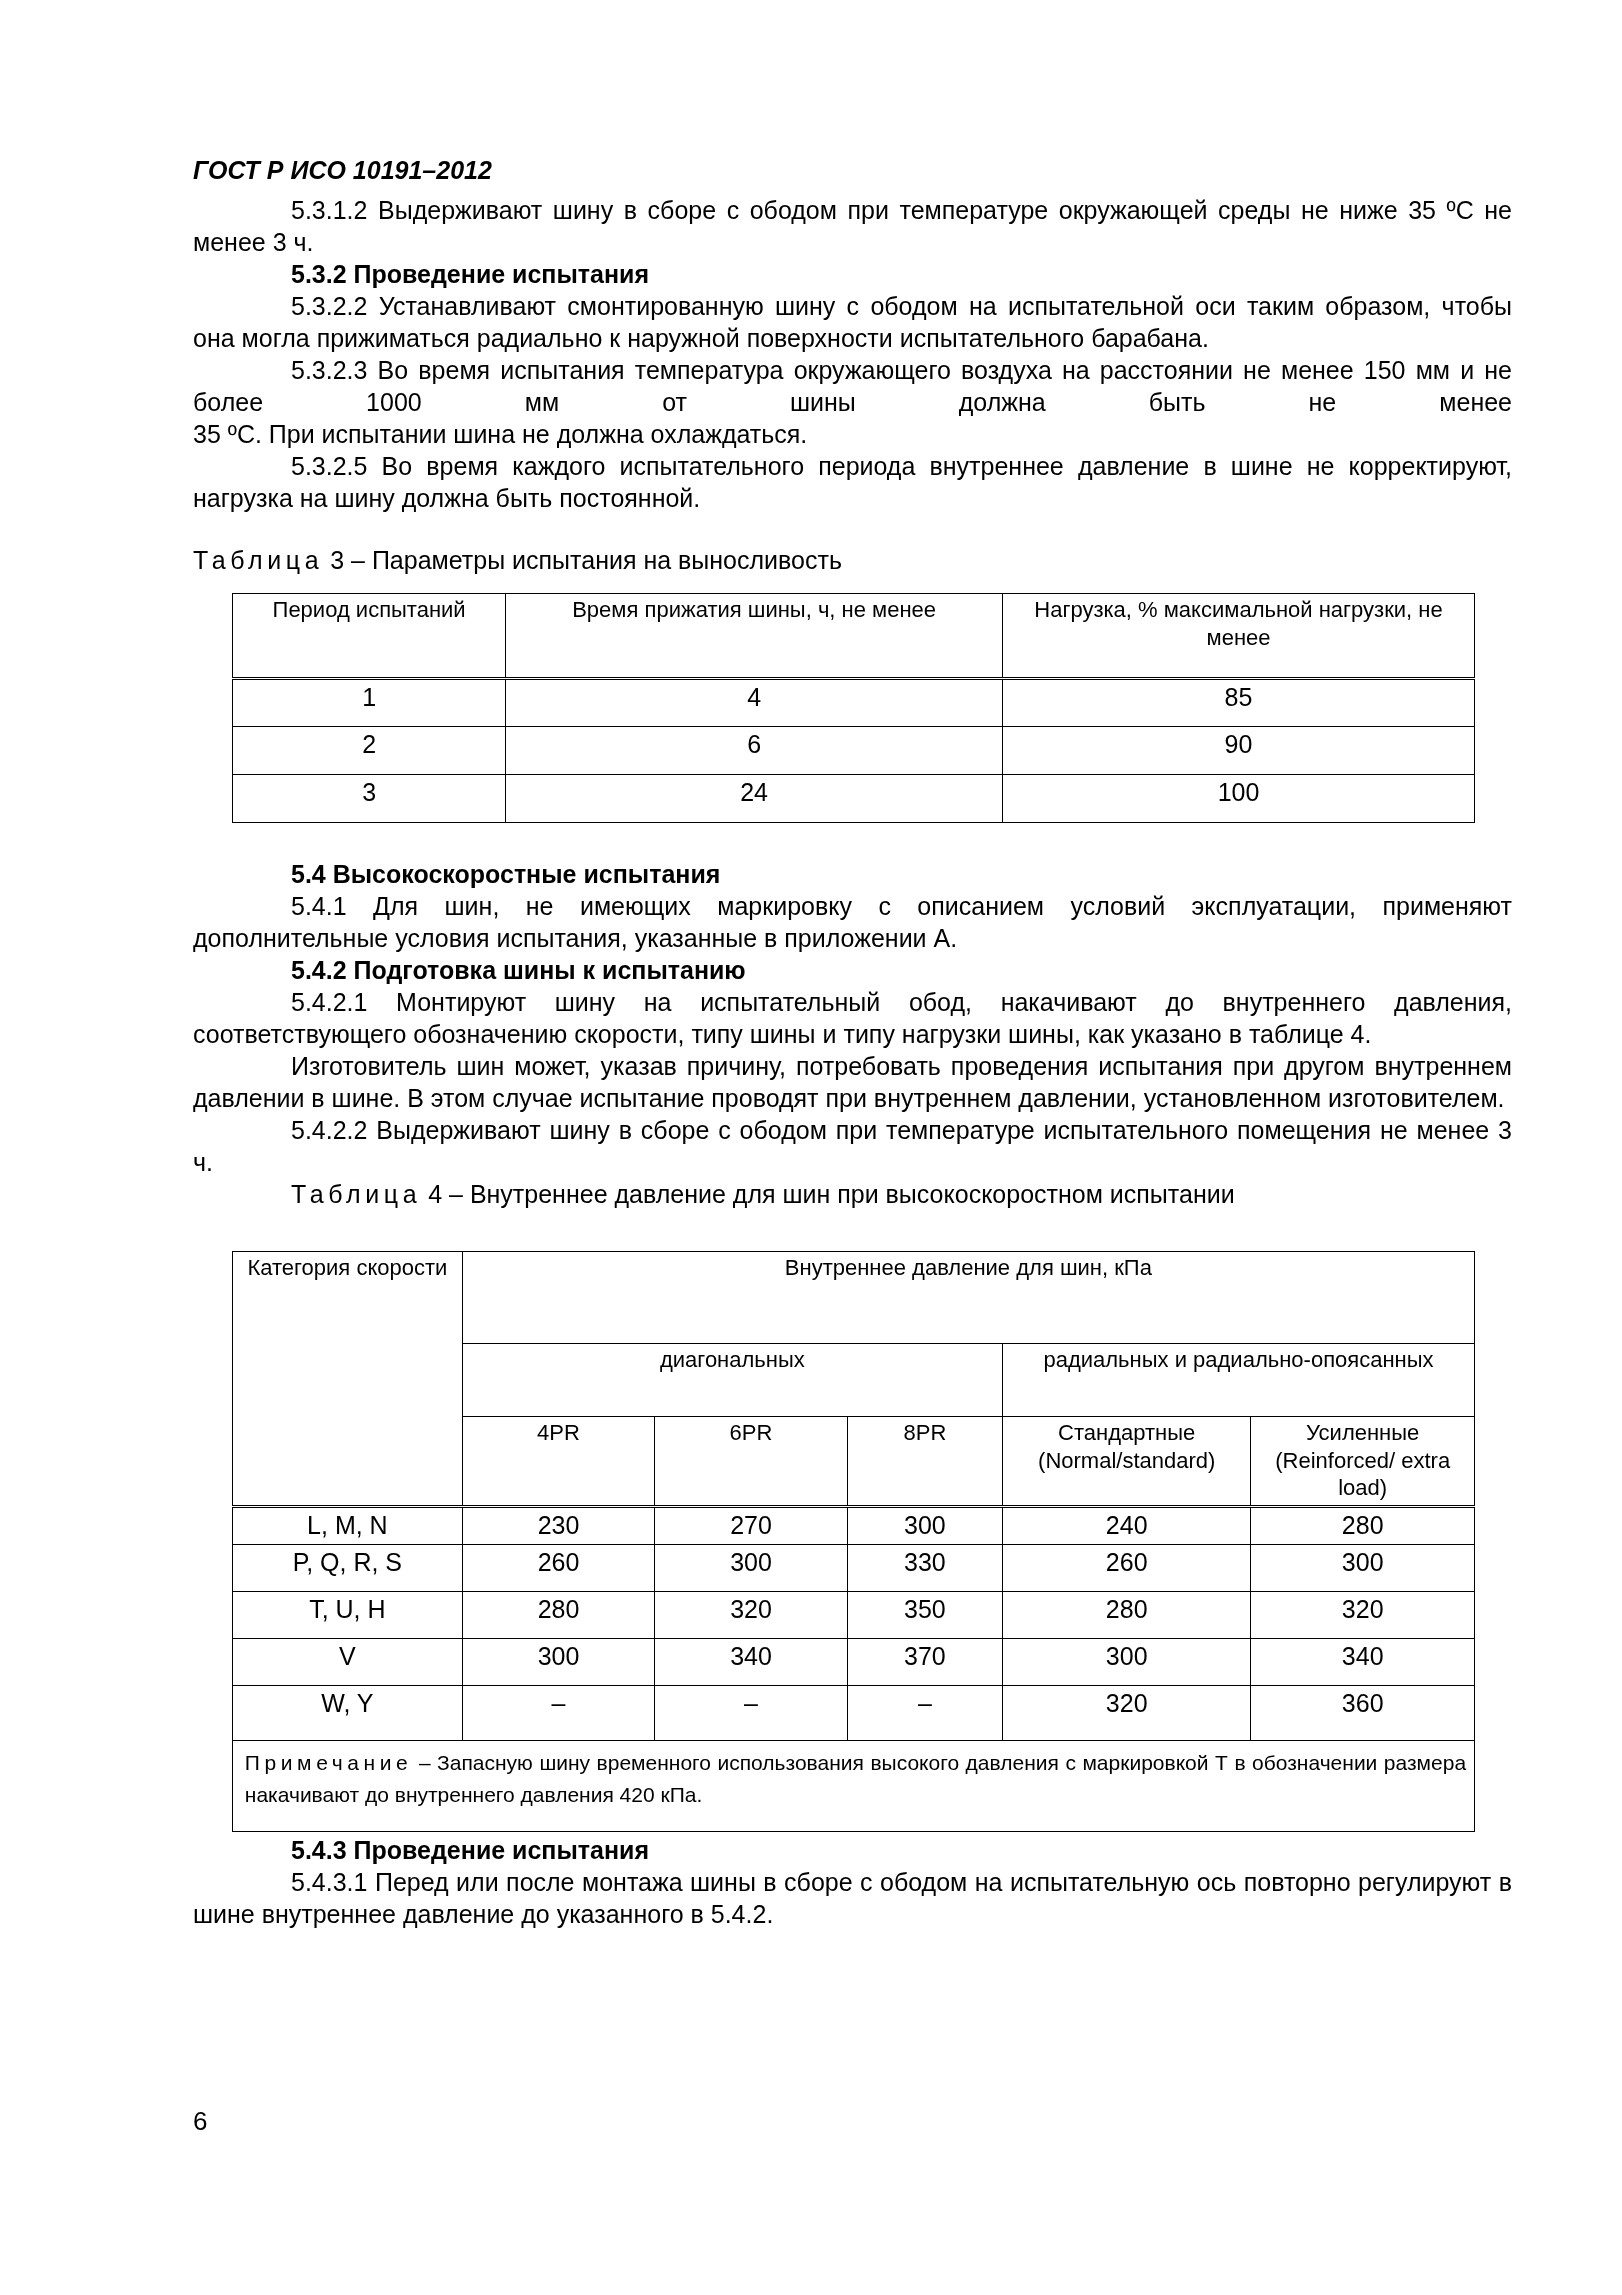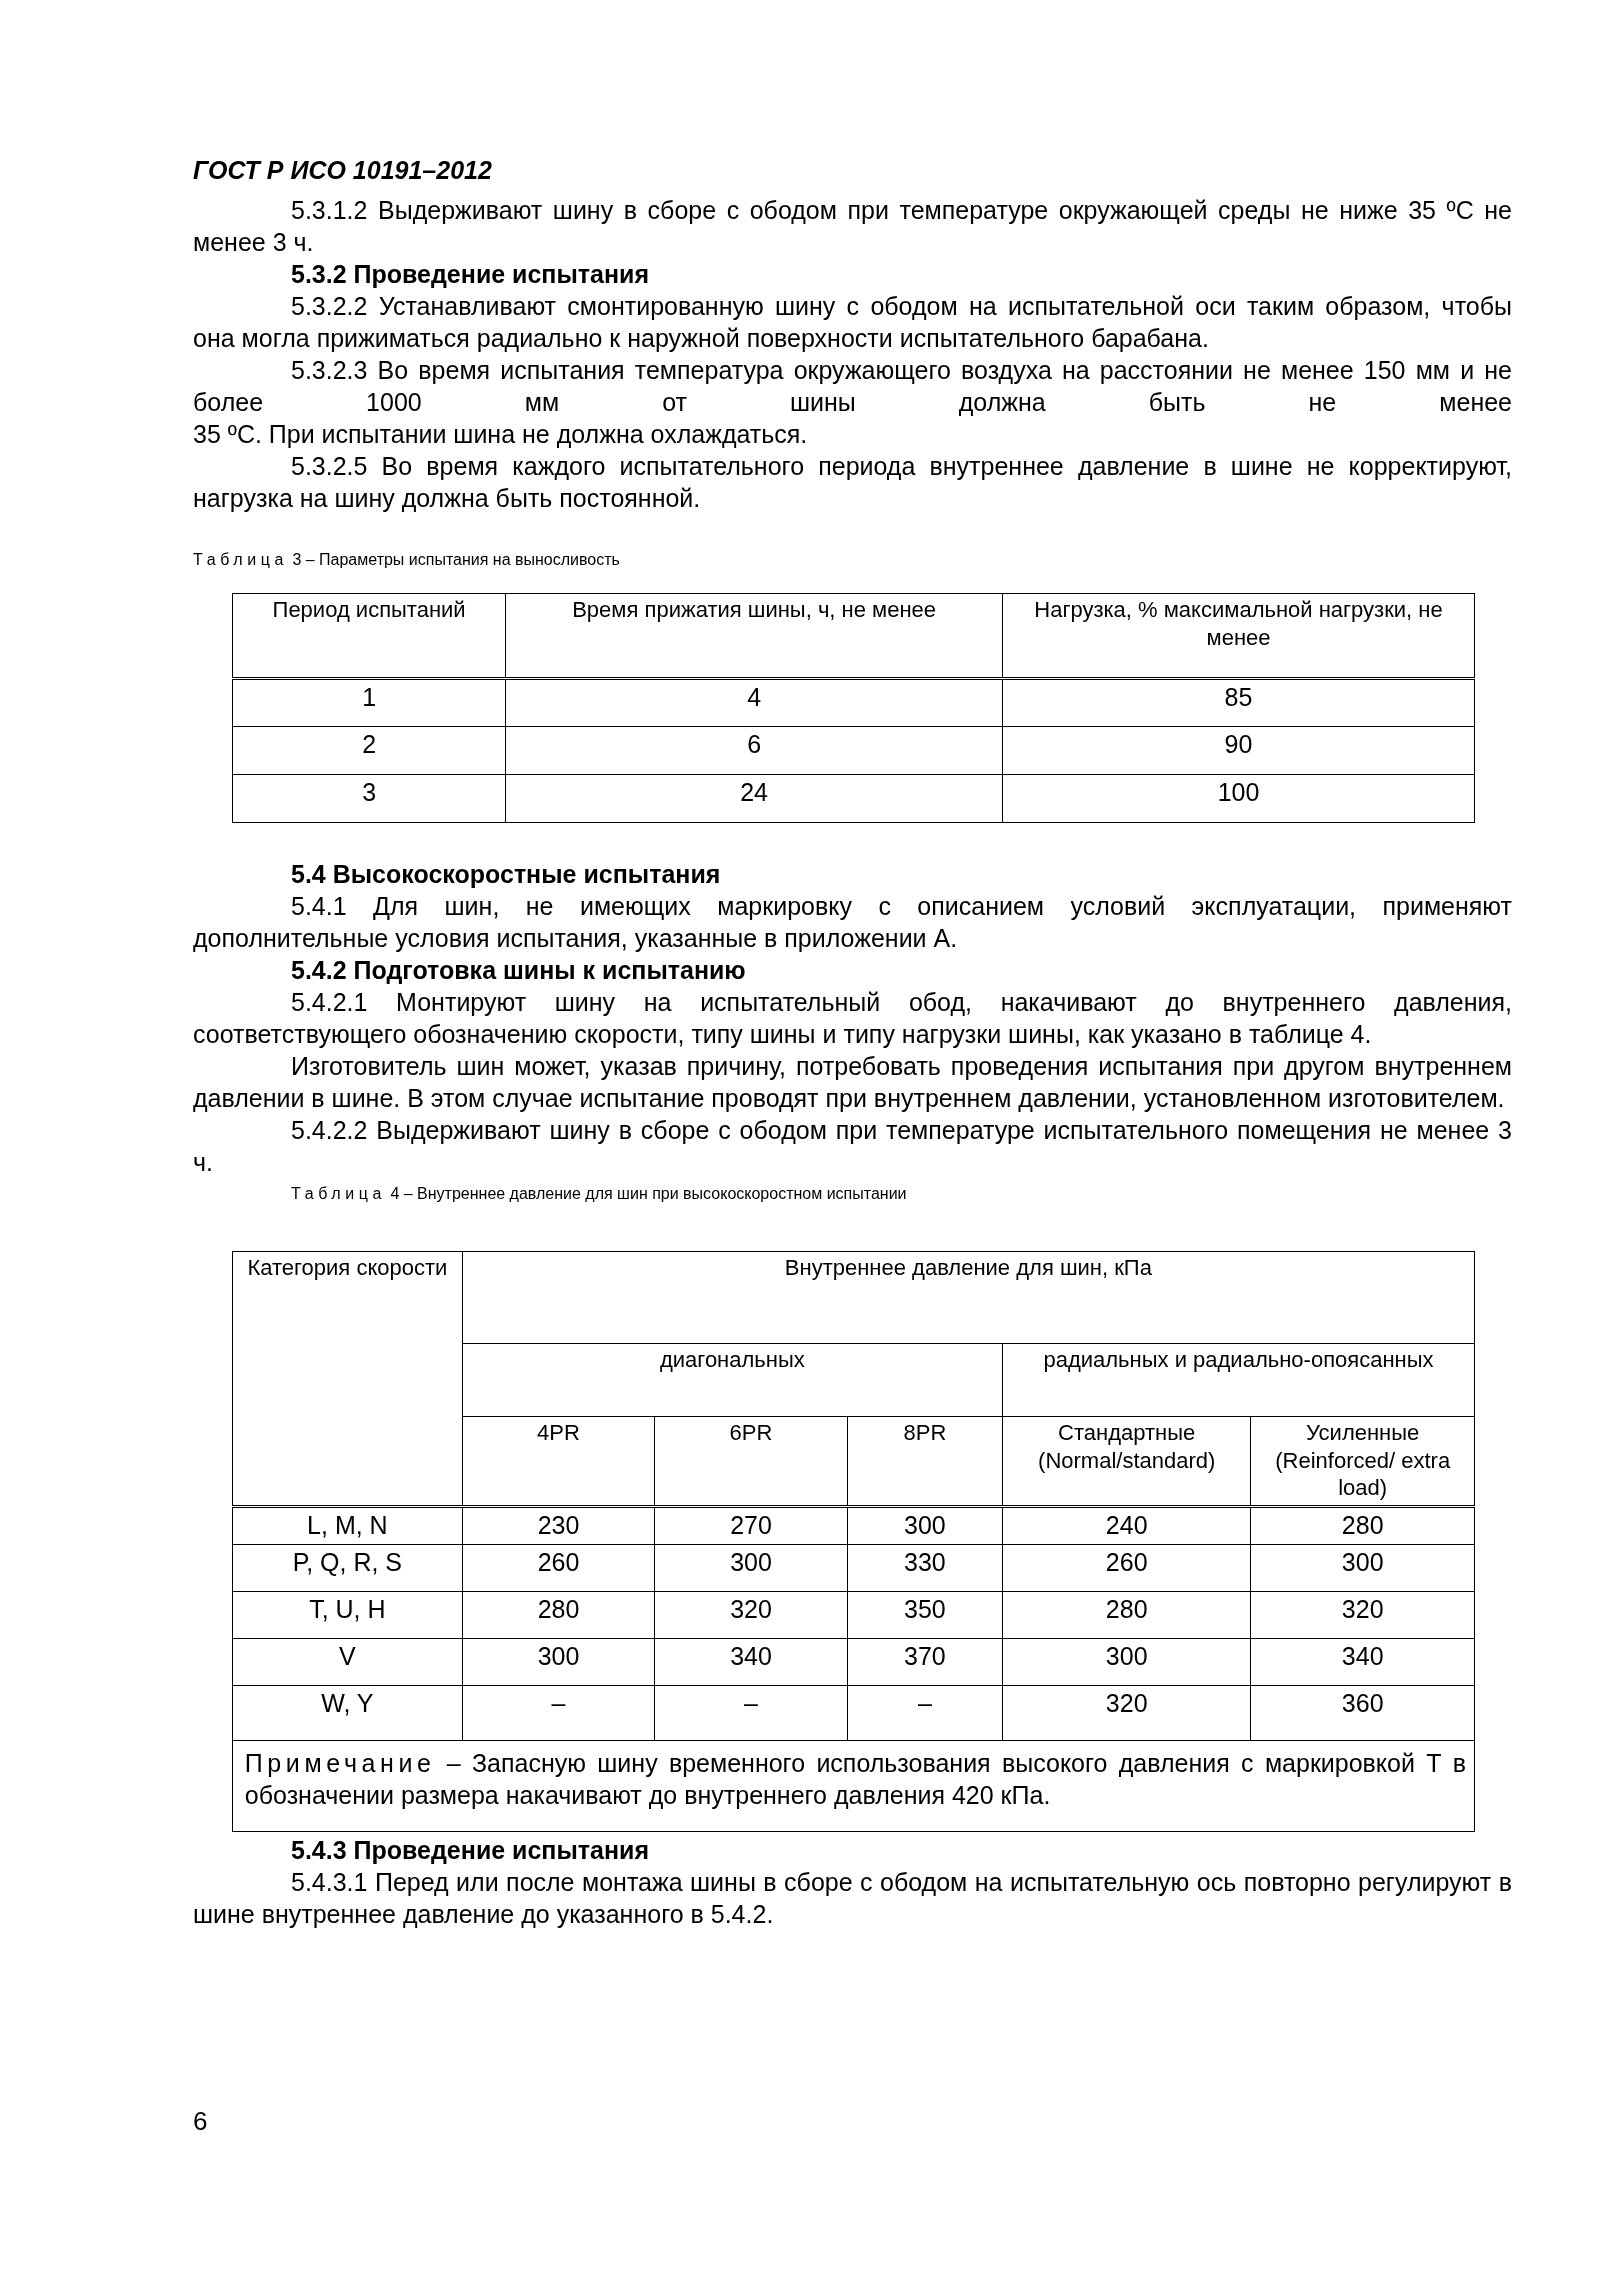--- a/index.html
+++ b/index.html
@@ -4,29 +4,29 @@
 <style>
   html, body { margin:0; padding:0; background:#ffffff; }
   body { width:1623px; height:2295px; position:relative; overflow:hidden;
          font-family:"Liberation Sans", sans-serif; color:#000; }
   .page { position:absolute; left:193px; top:151px; width:1319px; }
   .hdr { font-weight:bold; font-size:25px; line-height:39px; margin:0 0 3.9px 0;font-style:italic; }
   p { margin:0; font-size:25px; line-height:32px; text-align:justify; }
   .ind { text-indent:98px; }
   .h { font-weight:bold; text-indent:98px; }
   .last-just { text-align-last:justify; }
-  .cap { font-size:16px; line-height:32px; margin:0; }
+  .cap { font-size:25px; line-height:32px; margin:0; }
   .sp { letter-spacing:4.6px; }
   table { border-collapse:collapse; font-size:22px; line-height:27.5px; }
   td { border:1.3px solid #000; text-align:center; vertical-align:top; padding:2.6px 3.9px; }
   .t3 { margin-left:39px; width:1243px; margin-top:17px;padding-left:12px; }
   .t4 { margin-left:39px; width:1243px; margin-top:41px; }
   .dbl td { border-top:3.9px double #000; }
   .num { font-size:25px; line-height:30px; }
-  .note { text-align:justify; font-size:25px; line-height:32px; padding:6.5px 7.9px 19.6px 11.8px; }
+  .note { text-align:justify; font-size:21px; line-height:32px; padding:6.5px 7.9px 19.6px 11.8px; }
   .pg { position:absolute; left:193px; top:2106px; font-size:26px; }
 </style>
 </head>
 <body>
 
 <div class="page">
   <div class="hdr">ГОСТ Р ИСО 10191–2012</div>
   <p class="ind">5.3.1.2 Выдерживают шину в сборе с ободом при температуре окружающей среды не ниже 35 ºС не менее 3 ч.</p>
   <p class="h">5.3.2 Проведение испытания</p>
   <p class="ind">5.3.2.2 Устанавливают смонтированную шину с ободом на испытательной оси таким образом, чтобы она могла прижиматься радиально к наружной поверхности испытательного барабана.</p>

